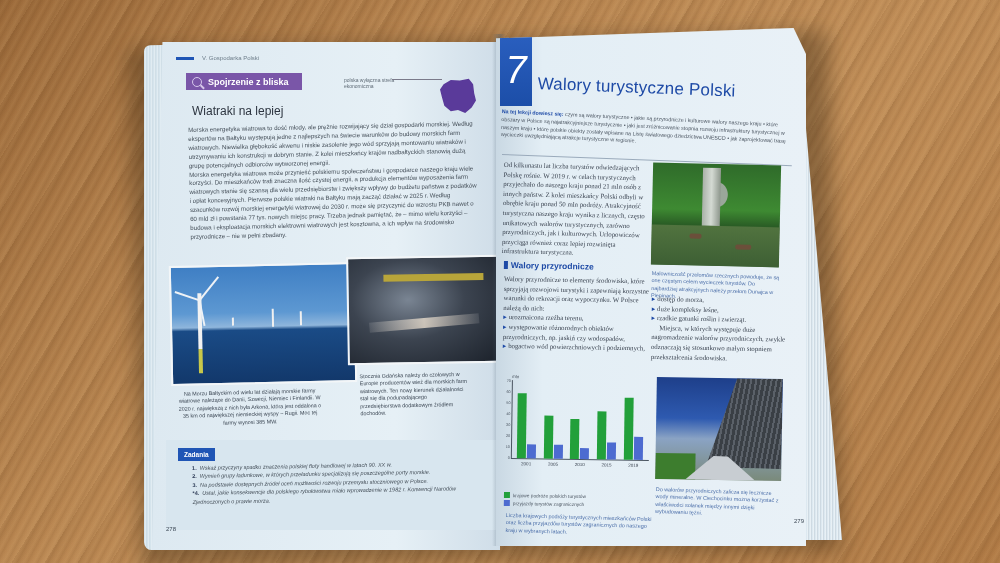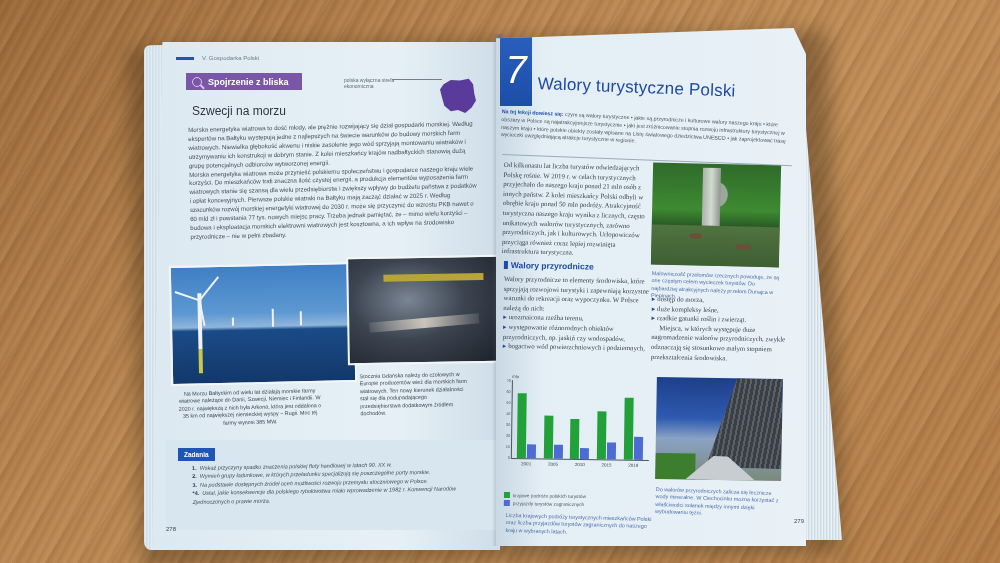--- a/index.html
+++ b/index.html
@@ -177,21 +177,21 @@
 
   <div class="spotlight-badge">
     <span class="lens"></span>
     <span>Spojrzenie z bliska</span>
   </div>
 
   <div class="map-label">polska wyłączna strefa ekonomiczna</div>
   <div class="map-line"></div>
   <div class="poland-map"></div>
 
-  <div class="article-title">Szwecji na morzu</div>
+  <div class="article-title">Wiatraki na lepiej</div>
   <div class="article-body">
     <p>Morska energetyka wiatrowa to dość młody, ale prężnie rozwijający się dział gospodarki morskiej. Według ekspertów na Bałtyku występują jedne z najlepszych na świecie warunków do budowy morskich farm wiatrowych. Niewielka głębokość akwenu i niskie zasolenie jego wód sprzyjają montowaniu wiatraków i utrzymywaniu ich konstrukcji w dobrym stanie. Z kolei mieszkańcy krajów nadbałtyckich stanowią dużą grupę potencjalnych odbiorców wytworzonej energii.</p>
     <p>Morska energetyka wiatrowa może przynieść polskiemu społeczeństwu i gospodarce naszego kraju wiele korzyści. Do mieszkańców trafi znaczna ilość czystej energii, a produkcja elementów wyposażenia farm wiatrowych stanie się szansą dla wielu przedsiębiorstw i zwiększy wpływy do budżetu państwa z podatków i opłat koncesyjnych. Pierwsze polskie wiatraki na Bałtyku mają zacząć działać w 2025 r. Według szacunków rozwój morskiej energetyki wiatrowej do 2030 r. może się przyczynić do wzrostu PKB nawet o 60 mld zł i powstania 77 tys. nowych miejsc pracy. Trzeba jednak pamiętać, że – mimo wielu korzyści – budowa i eksploatacja morskich elektrowni wiatrowych jest kosztowna, a ich wpływ na środowisko przyrodnicze – nie w pełni zbadany.</p>
   </div>
 
   <div class="photo wind">
     <div class="turbine big"></div>
     <div class="blade" style="left:28px;top:32px;width:30px;transform:rotate(-50deg);"></div>
     <div class="blade" style="left:28px;top:32px;width:26px;transform:rotate(200deg);"></div>
     <div class="blade" style="left:28px;top:32px;width:26px;transform:rotate(80deg);"></div>

